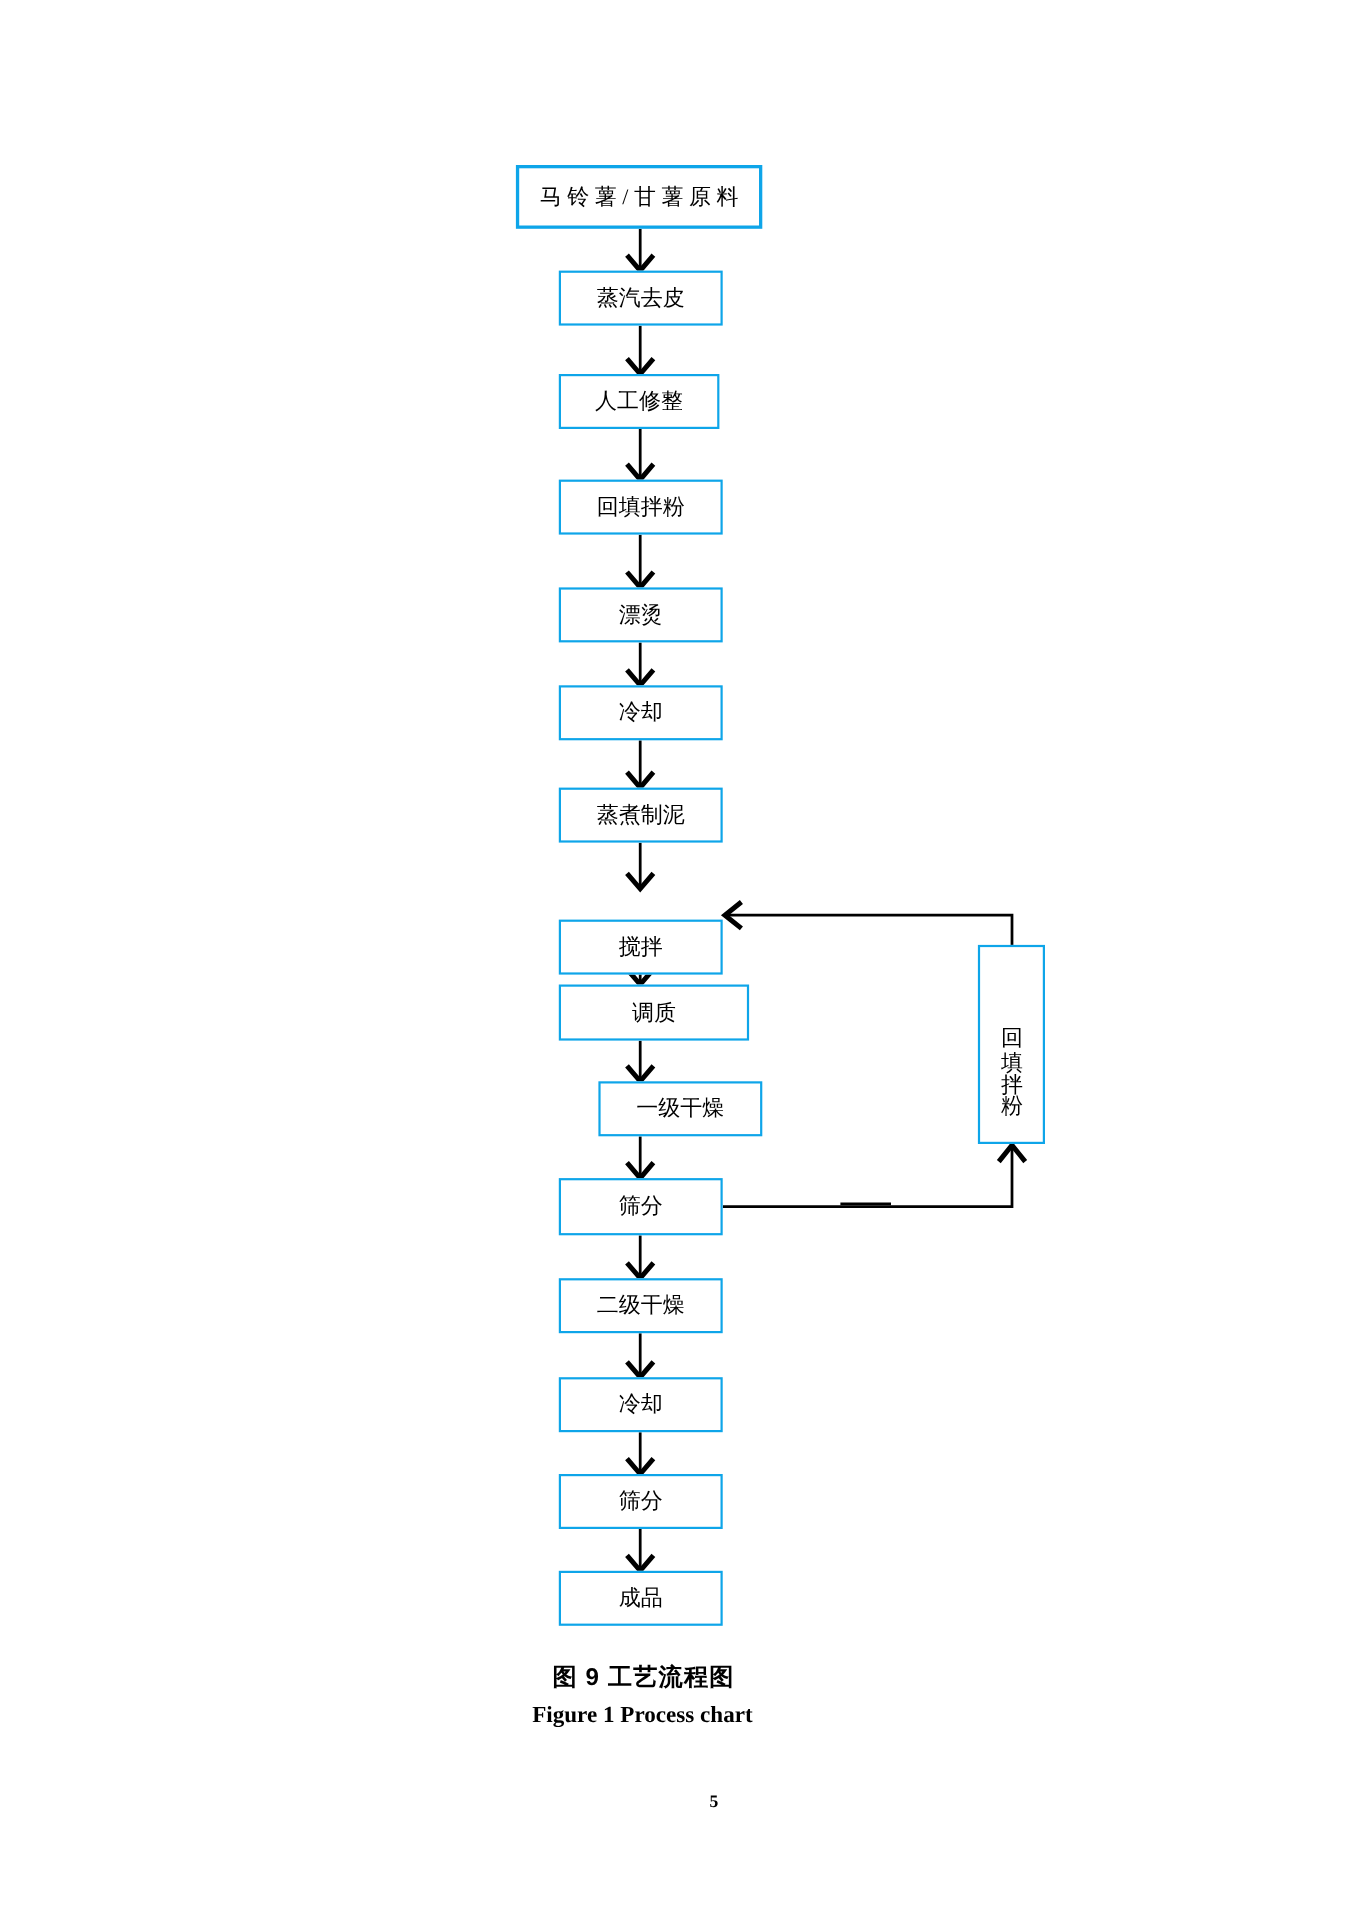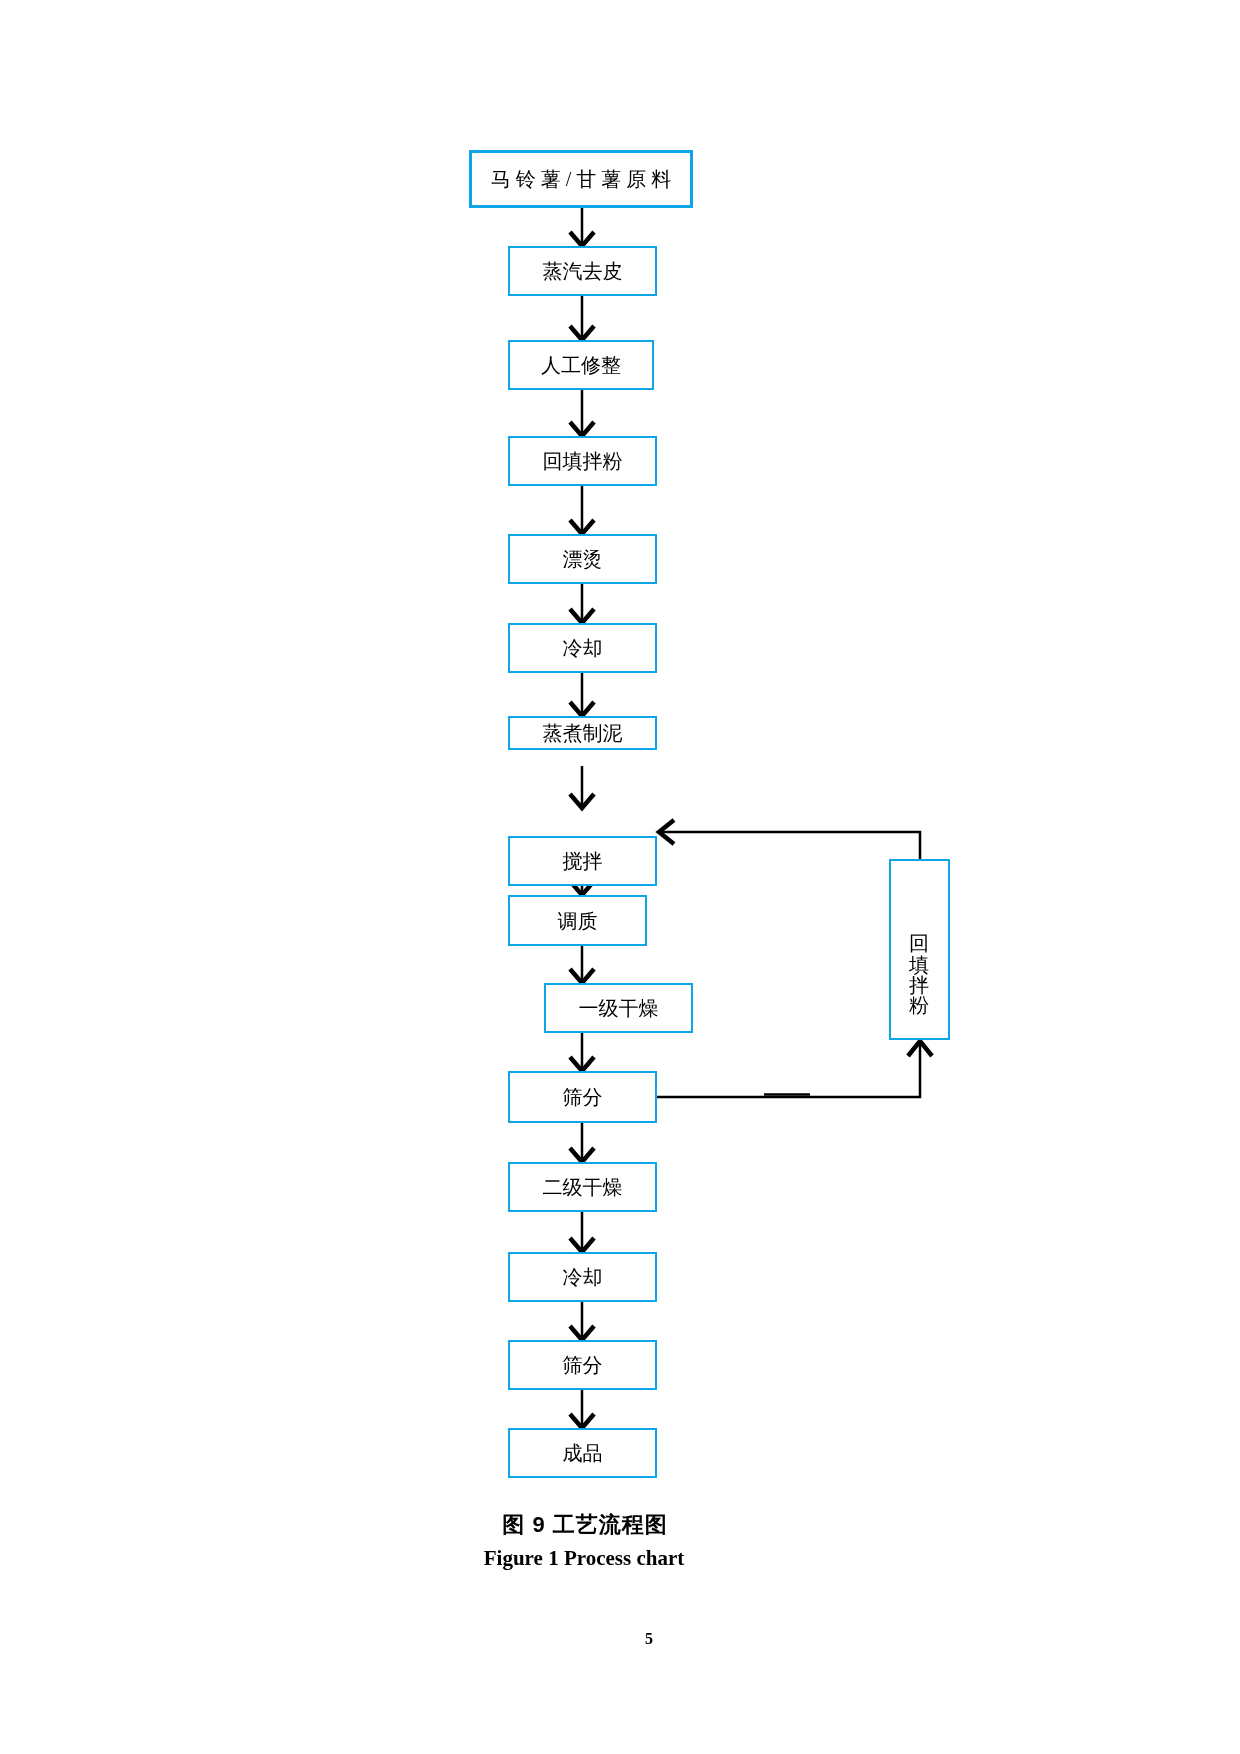--- a/index.html
+++ b/index.html
@@ -151,25 +151,25 @@
   <div class="node" style="left:508px; top:246px; width:149px; height:50px;text-align:right;">蒸汽去皮</div>
 
   <div class="node" style="left:508px; top:340px; width:146px; height:50px;">人工修整</div>
 
   <div class="node" style="left:508px; top:436px; width:149px; height:50px;">回填拌粉</div>
 
   <div class="node" style="left:508px; top:534px; width:149px; height:50px;">漂烫</div>
 
   <div class="node" style="left:508px; top:623px; width:149px; height:50px;">冷却</div>
 
-  <div class="node" style="left:508px; top:716px; width:149px; height:34px;">蒸煮制泥</div>
+  <div class="node" style="left:508px; top:716px; width:149px; height:50px;">蒸煮制泥</div>
 
   <div class="node" style="left:508px; top:808px; width:149px; height:50px;margin-top:28px;">搅拌</div>
 
-  <div class="node" style="left:508px; top:895px; width:139px; height:51px;">调质</div>
+  <div class="node" style="left:508px; top:895px; width:173px; height:51px;">调质</div>
 
   <div class="node" style="left:508px; top:983px; width:149px; height:50px;margin-left:36px;">一级干燥</div>
 
   <div class="node" style="left:508px; top:1071px; width:149px; height:52px;">筛分</div>
 
   <div class="node" style="left:508px; top:1162px; width:149px; height:50px;">二级干燥</div>
 
   <div class="node" style="left:508px; top:1252px; width:149px; height:50px;">冷却</div>
 
   <div class="node" style="left:508px; top:1340px; width:149px; height:50px;">筛分</div>

